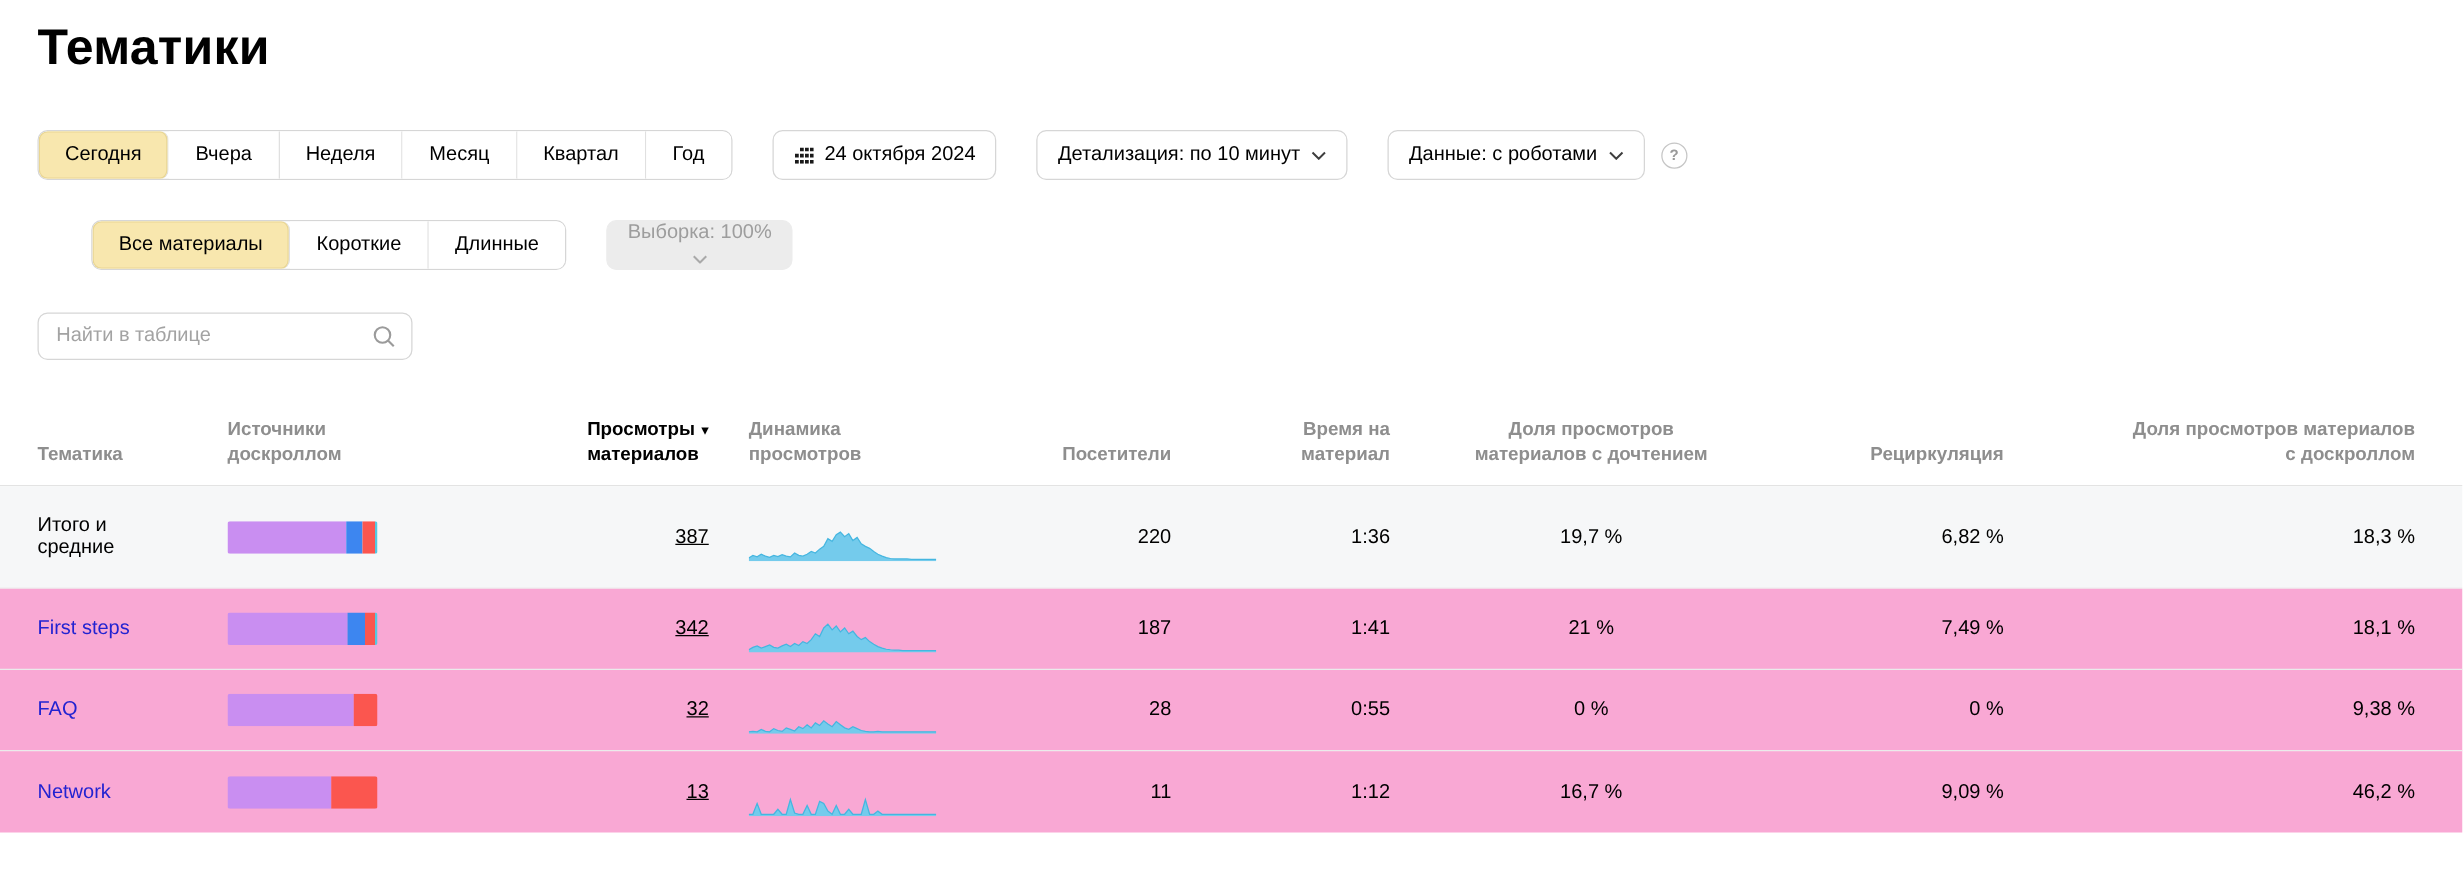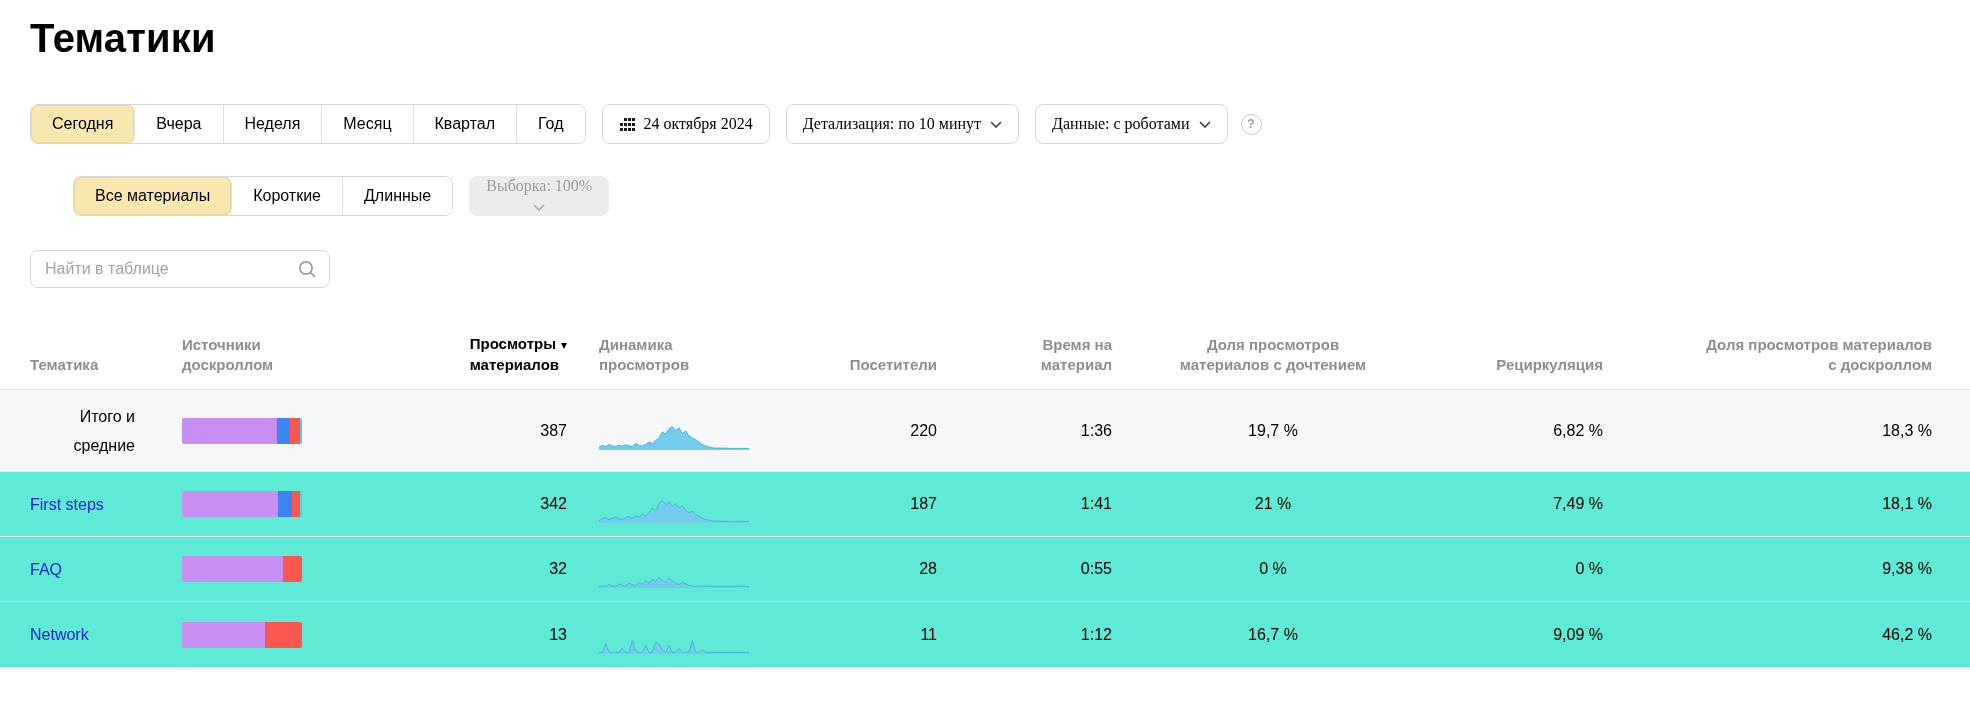--- a/index.html
+++ b/index.html
@@ -16,53 +16,53 @@
   .row2{margin-top:32px;padding-left:43px;}
 
   .seg-control{display:inline-flex;border:1px solid #d6d6d6;border-radius:8px;overflow:hidden;background:#fff;}
   .seg-btn{height:38px;padding:0 21px;display:flex;align-items:center;font-size:16px;background:#fff;
            border-right:1px solid #e0e0e0;cursor:pointer;white-space:nowrap;}
   .seg-btn:last-child{border-right:none;}
   .seg-btn.selected{background:#f8e7ae;box-shadow:inset 0 0 0 1px #e9d693;border-radius:7px;}
 
   .btn{display:inline-flex;align-items:center;gap:9px;height:38px;border:1px solid #d6d6d6;border-radius:8px;
        padding:0 16px;font-size:16px;background:#fff;cursor:pointer;white-space:nowrap;}
-  .ml16{margin-left:16px;font-family:Liberation Serif, serif;}
+  .ml16{margin-left:32px;}
   .btn.disabled{background:#ececec;border-color:#ececec;color:#9d9d9d;cursor:default;flex-direction:column;}
 
   .help{width:19px;height:19px;border-radius:50%;border:1.5px solid #c6c6c6;color:#9a9a9a;
         display:flex;align-items:center;justify-content:center;font-size:12px;font-weight:700;margin-left:13px;cursor:pointer;}
 
   .search-box{display:flex;align-items:center;width:300px;height:38px;border:1px solid #d6d6d6;border-radius:8px;
               margin:34px 0 0 30px;padding:0 12px;box-sizing:border-box;}
   .search-box input{border:none;outline:none;flex:1;font-size:16px;color:#4c1d95;font-family:inherit;background:transparent;}
   .search-box input::placeholder{color:#a3a3a3;}
 
   
   .thead{display:flex;align-items:flex-end;padding:18px 38px 14px 30px;margin-top:28px;
          border-bottom:1px solid #e3e3e3;color:#8e8e8e;font-weight:700;font-size:15px;line-height:20px;box-sizing:border-box;}
   .hcell{cursor:pointer;}
   .c-topic{width:152px;flex:none;}
   .c-sources{width:170px;flex:none;}
-  .c-views{width:215px;flex:none;text-align:right;}
+  .c-views{width:215px;flex:none;text-align:right;text-decoration:underline;}
   .c-spark{width:182px;flex:none;padding-left:32px;box-sizing:border-box;}
   .c-visitors{width:188px;flex:none;text-align:right;}
   .c-time{width:175px;flex:none;text-align:right;}
   .c-read{width:322px;flex:none;text-align:center;}
   .c-recirc{width:169px;flex:none;text-align:right;}
   .c-scroll{width:329px;flex:none;text-align:right;}
   .thead .c-views{color:#000;}
   .views-hdr{display:inline-block;text-align:left;}
   .caret{font-size:12px;margin-left:5px;color:#000;}
 
   .trow{display:flex;align-items:center;height:65px;padding:0 38px 0 30px;font-size:16px;box-sizing:border-box;
-        border-bottom:1px solid #ebebeb;background:#5eead4;}
+        border-bottom:1px solid #ebebeb;background:#f9a8d4;}
   .trow:last-child{border-bottom:none;}
   .trow.total{height:82px;background:#f6f7f8;}
-  .topic-text{display:inline-block;max-width:105px;line-height:29px;text-align:right;}
+  .topic-text{display:inline-block;max-width:105px;line-height:17px;}
   .topic-text.link{color:#2323d1;cursor:pointer;}
   .bar{display:flex;width:120px;height:26px;border-radius:2px;overflow:hidden;}
   .bar .seg{height:100%;}
   .spark{display:block;margin-top:4px;}
 </style>
 </head>
 <body>
 
 <h1>Тематики</h1>
 

